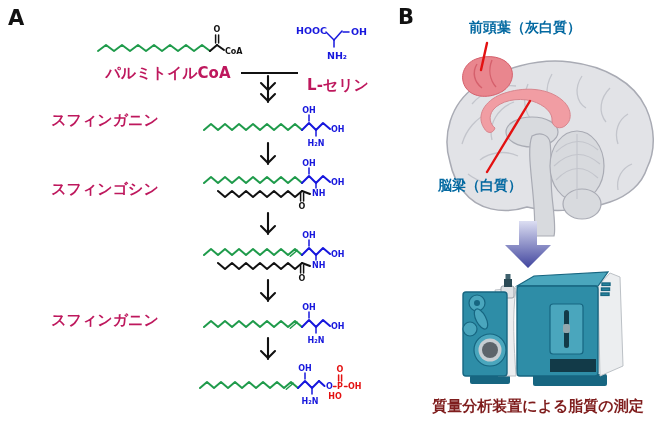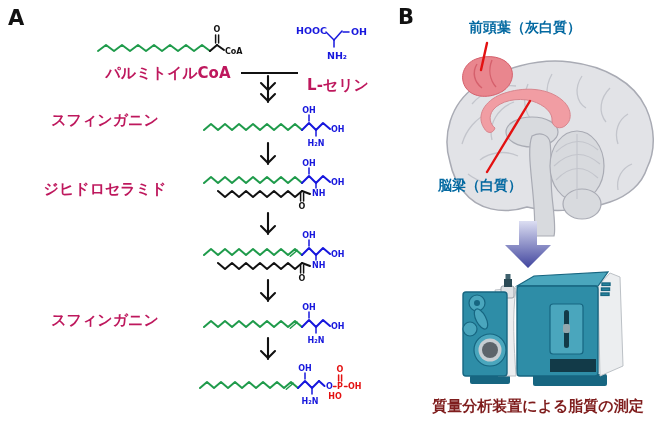--- a/index.html
+++ b/index.html
@@ -85,21 +85,21 @@
     <line class="chain cb thin" x1="114" y1="26" x2="114" y2="32"></line>
     <text class="atom tb" x="114" y="42" text-anchor="middle">H₂N</text>
     <text class="atom tb" x="129" y="28">OH</text>
   </svg>
 
   <svg style="left:257px;top:142px;" width="22" height="26">
     <line class="arr" x1="11" y1="1" x2="11" y2="22"></line>
       <polyline class="arr" points="4,14 11,21 18,14"></polyline>
   </svg>
 
-  <div class="lbl" style="left:5px;top:180px;width:200px;">ジヒドロセラミド</div>
+  <div class="lbl" style="left:5px;top:180px;width:200px;">スフィンゴシン</div>
   <svg style="left:202px;top:158px;" width="160" height="60">
     <polyline class="chain cg" points="2,25 9,19 16,25 23,19 30,25 37,19 44,25 51,19 58,25 65,19 72,25 79,19 86,25 93,19 100,25"></polyline>
     <polyline class="chain cb" points="100,25 107,18 114,25 121,18 128,24"></polyline>
     <line class="chain cb thin" x1="107" y1="16" x2="107" y2="10"></line>
     <text class="atom tb" x="107" y="8" text-anchor="middle">OH</text>
     <text class="atom tb" x="129" y="27">OH</text>
     <line class="chain cb thin" x1="114" y1="25" x2="114" y2="30"></line>
     <text class="atom tb" x="110" y="38">NH</text>
     <polyline class="chain ck" points="16,33 23,39 30,33 37,39 44,33 51,39 58,33 65,39 72,33 79,39 86,33 93,39 100,33"></polyline>
     <line class="chain ck" x1="100" y1="33" x2="108" y2="36"></line>

